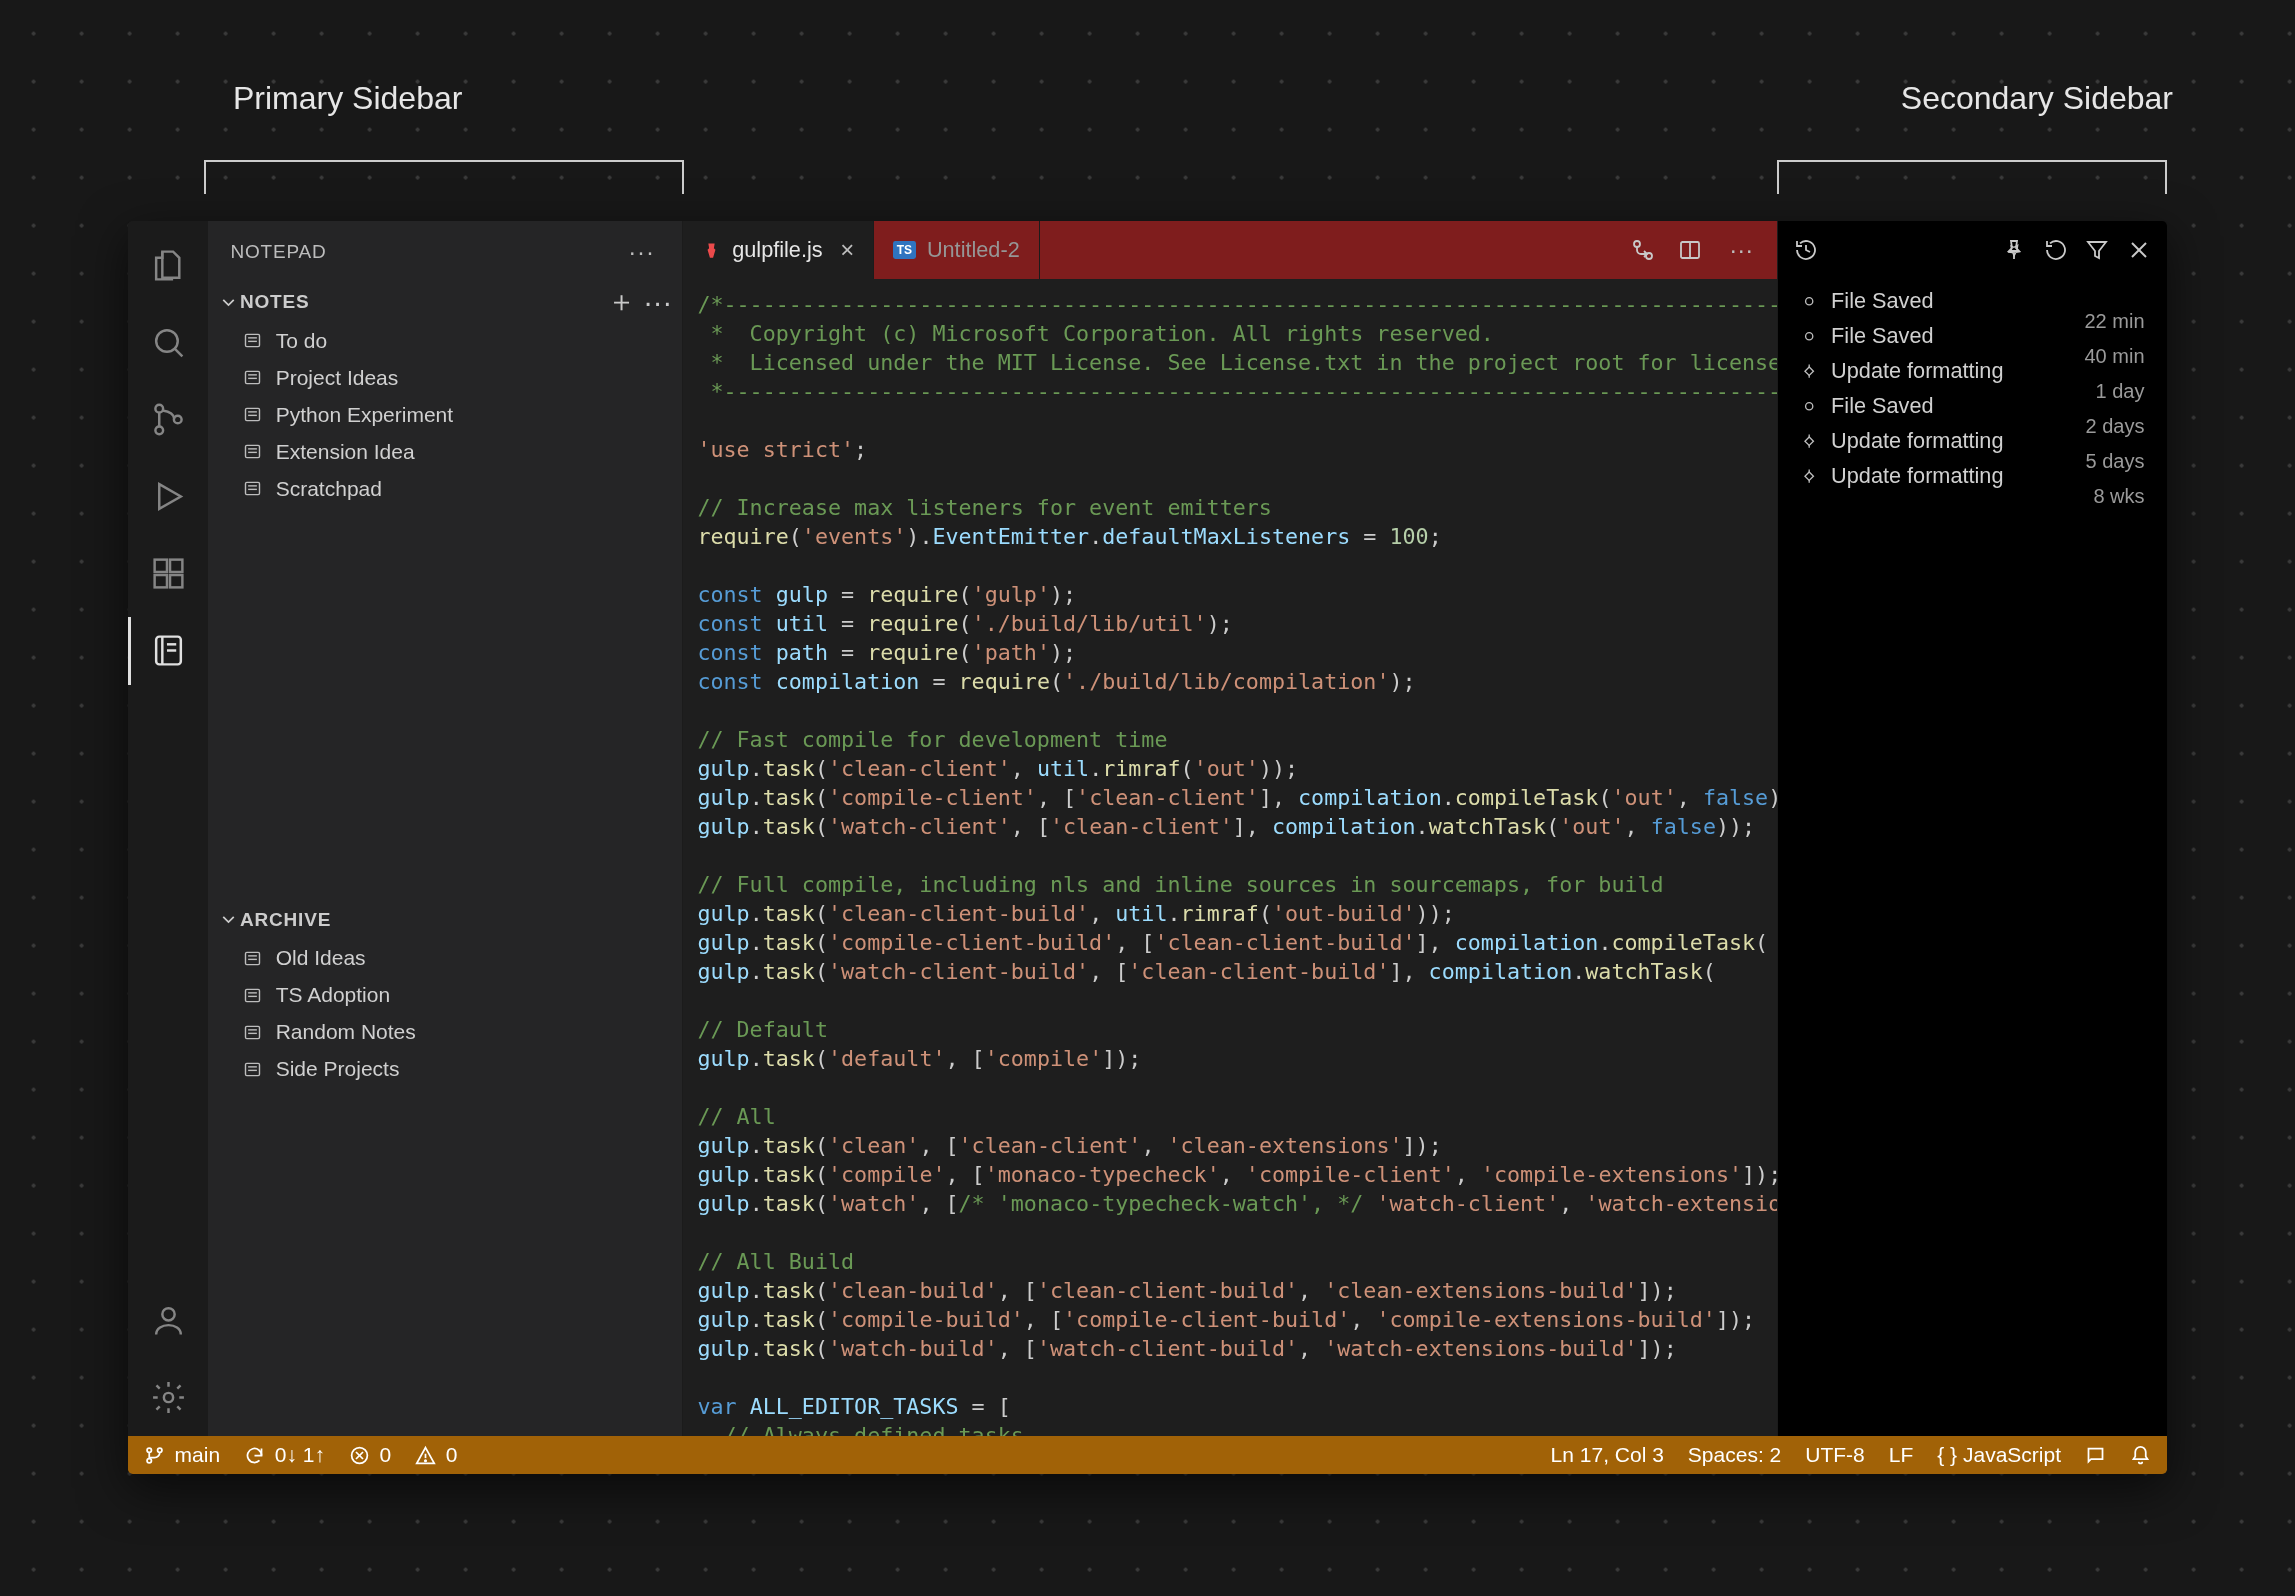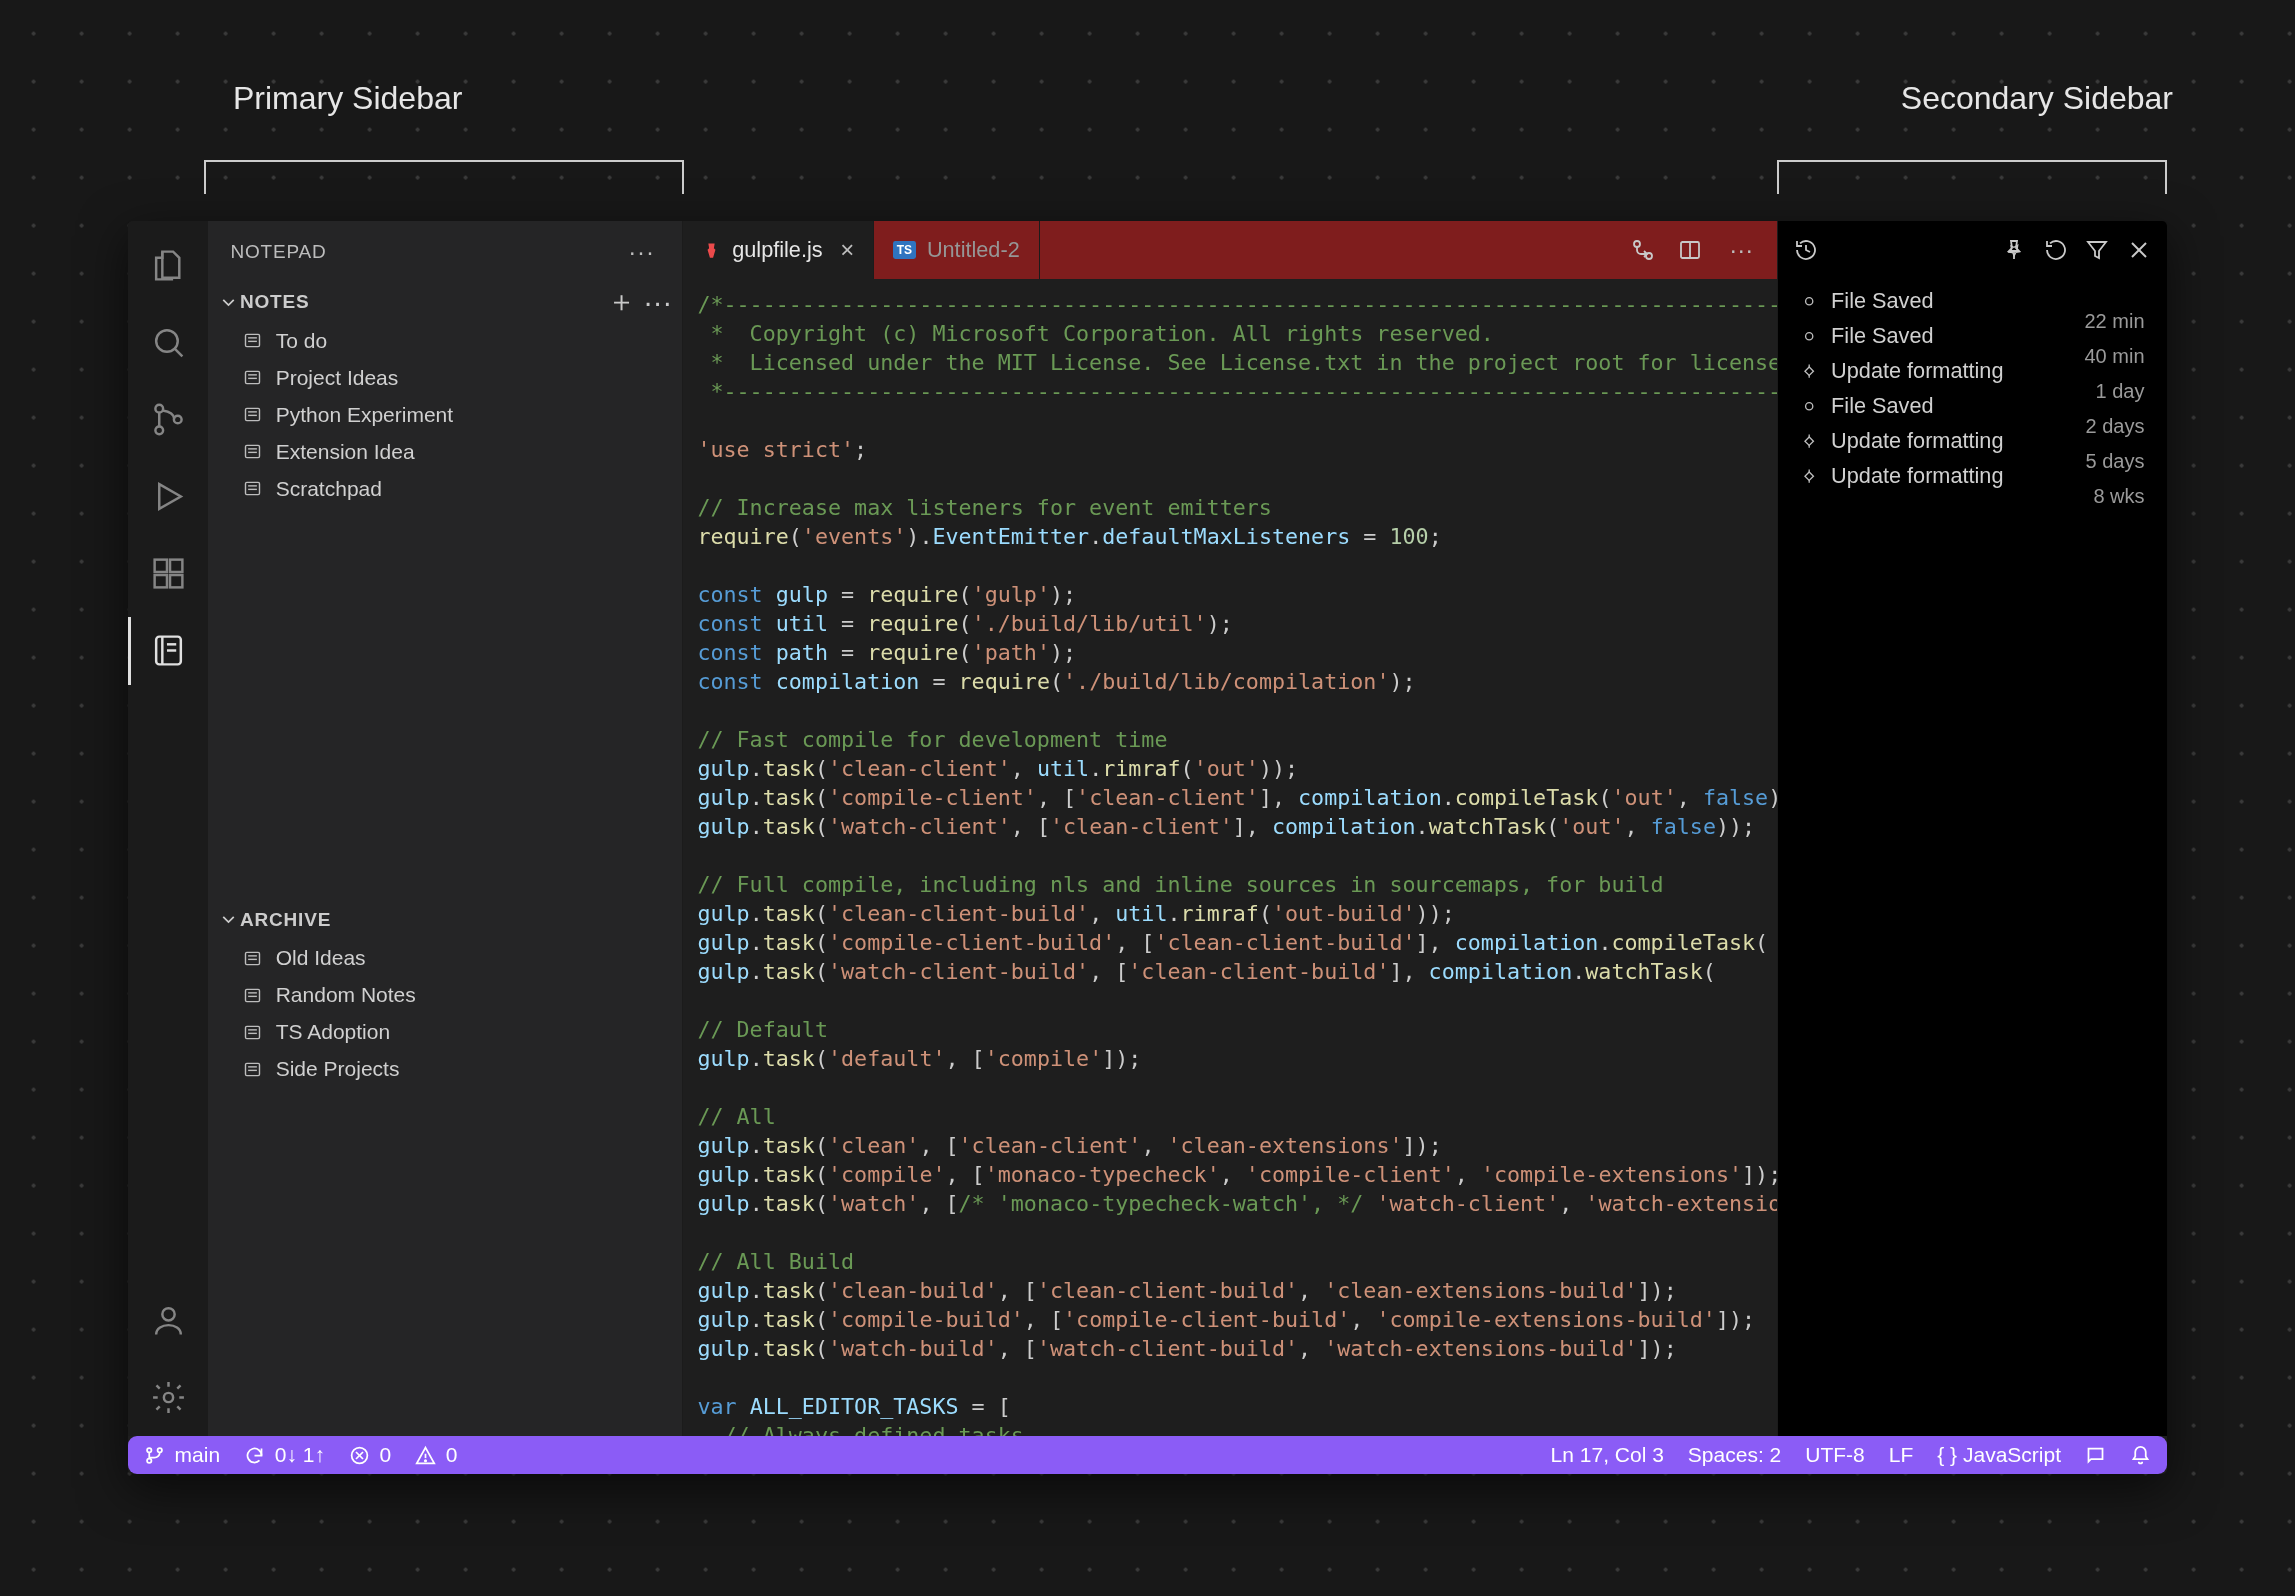--- a/index.html
+++ b/index.html
@@ -202,27 +202,26 @@
   cursor: pointer;
   font-size: 21.7px;
 }
 .tl-row .dot { width: 17.6px; display: inline-flex; justify-content: center; color: #bdbdbd; }
 .tl-row .dot svg { width: 14.4px; height: 14.4px; }
 .tl-row .spacer { flex: 1; }
 .tl-row .when { color: #9a9a9a; font-size: 20px; margin-top: 40px; }
 
 .statusbar {
   height: 38px;
-  background: #8b5cf6;
+  background: #a16207;
   color: #ffffff;
   display: flex; align-items: center;
   padding: 0 16px;
   font-size: 21px;
   gap: 24px;
-  border-radius: 9px;
 }
 .statusbar .grp { display: flex; align-items: center; gap: 9.6px; cursor: pointer; }
 .statusbar .spacer { flex: 1; }
 .statusbar svg { width: 21px; height: 21px; }
 </style>
 </head>
 <body>
 
 <div class="dotbg"></div>
 
@@ -388,31 +387,31 @@
                 <span>Old Ideas</span>
               </div>
               <div class="list-row">
                 <span class="icon">
                   <svg viewBox="0 0 24 24" fill="none" stroke="currentColor" stroke-width="1.6">
                     <rect x="4" y="5" width="16" height="14" rx="1.5"></rect>
                     <line x1="7" y1="9" x2="17" y2="9"></line>
                     <line x1="7" y1="13" x2="17" y2="13"></line>
                   </svg>
                 </span>
+                <span>TS Adoption</span>
+              </div>
+              <div class="list-row">
+                <span class="icon">
+                  <svg viewBox="0 0 24 24" fill="none" stroke="currentColor" stroke-width="1.6">
+                    <rect x="4" y="5" width="16" height="14" rx="1.5"></rect>
+                    <line x1="7" y1="9" x2="17" y2="9"></line>
+                    <line x1="7" y1="13" x2="17" y2="13"></line>
+                  </svg>
+                </span>
                 <span>Random Notes</span>
-              </div>
-              <div class="list-row">
-                <span class="icon">
-                  <svg viewBox="0 0 24 24" fill="none" stroke="currentColor" stroke-width="1.6">
-                    <rect x="4" y="5" width="16" height="14" rx="1.5"></rect>
-                    <line x1="7" y1="9" x2="17" y2="9"></line>
-                    <line x1="7" y1="13" x2="17" y2="13"></line>
-                  </svg>
-                </span>
-                <span>TS Adoption</span>
               </div>
               <div class="list-row">
                 <span class="icon">
                   <svg viewBox="0 0 24 24" fill="none" stroke="currentColor" stroke-width="1.6">
                     <rect x="4" y="5" width="16" height="14" rx="1.5"></rect>
                     <line x1="7" y1="9" x2="17" y2="9"></line>
                     <line x1="7" y1="13" x2="17" y2="13"></line>
                   </svg>
                 </span>
                 <span>Side Projects</span>

